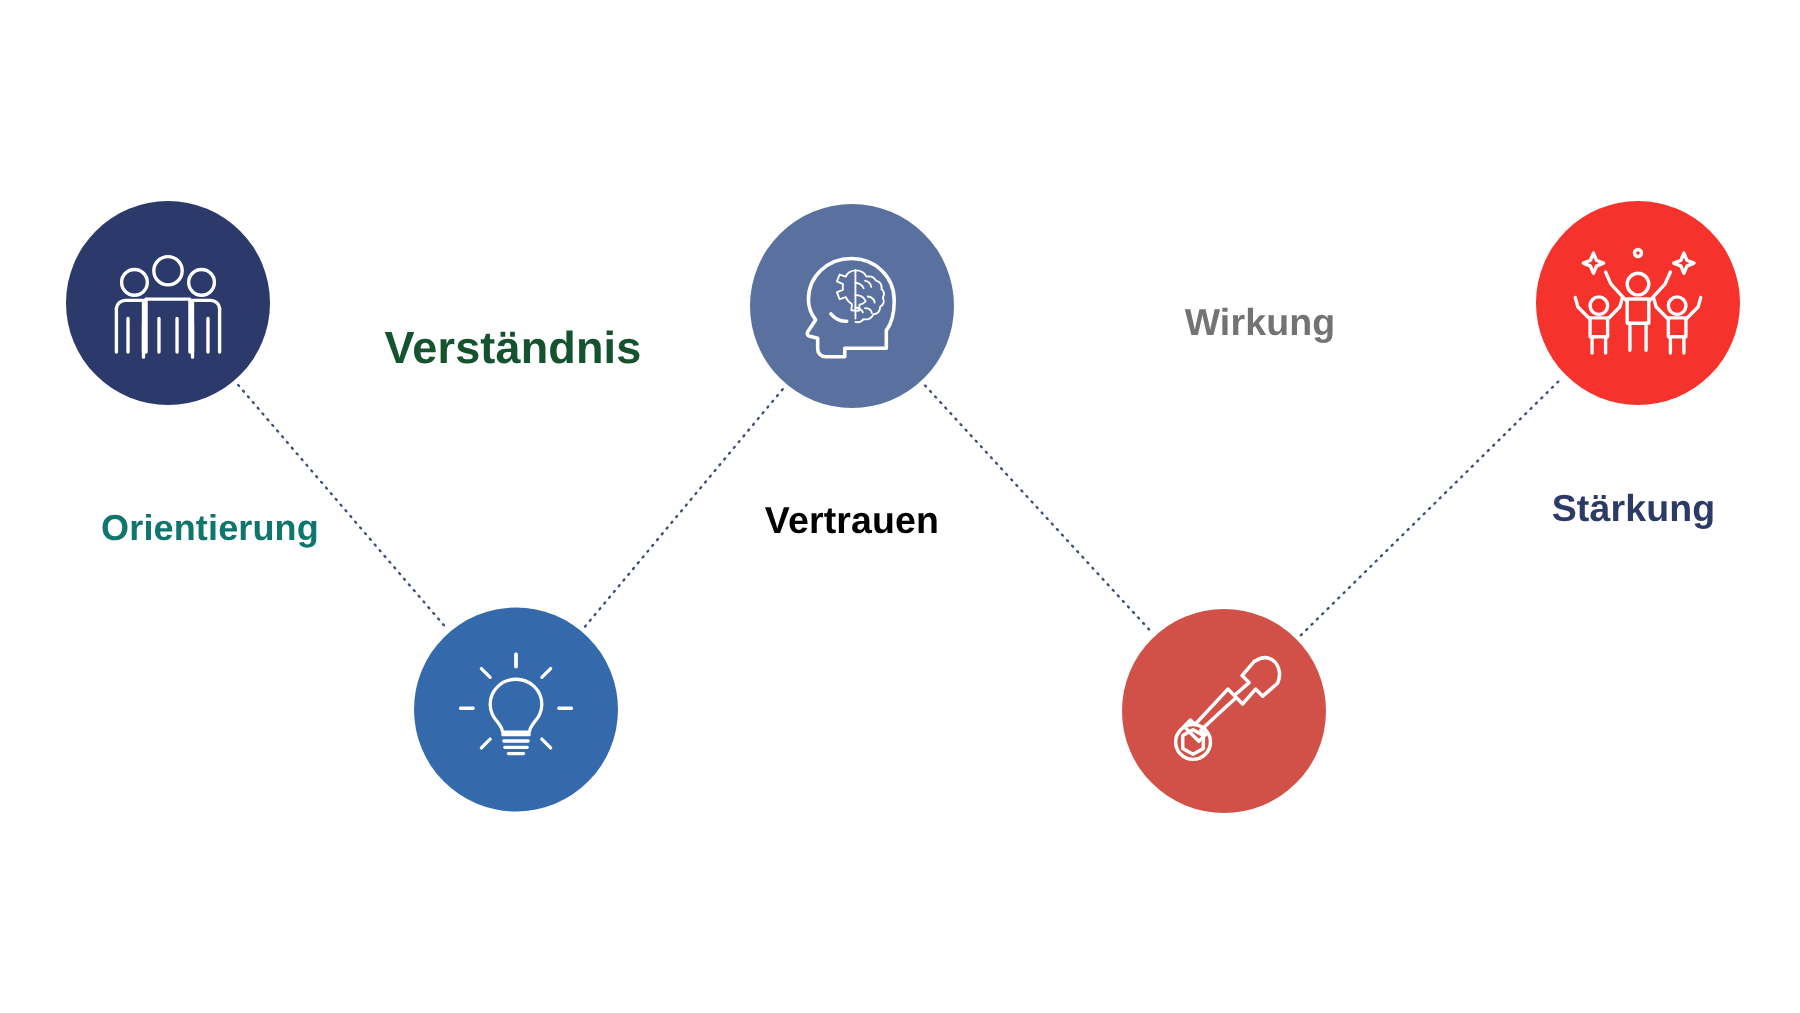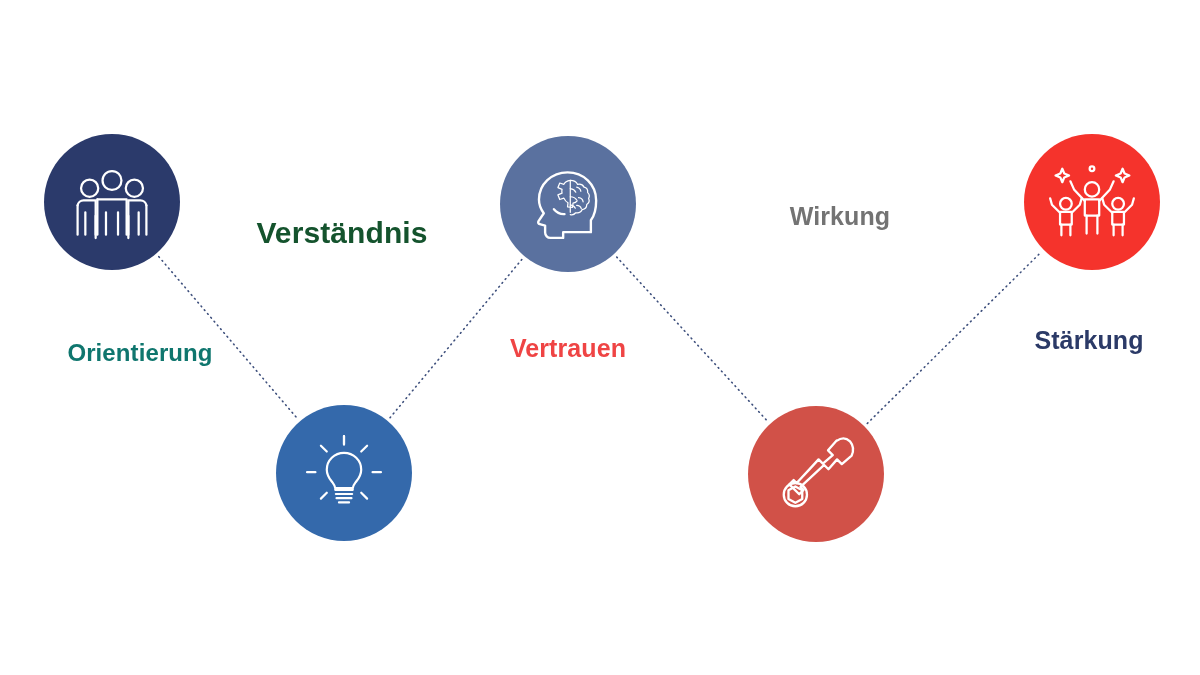--- a/index.html
+++ b/index.html
@@ -98,21 +98,21 @@
       <path d="M34 56 q5 6 12 5.5"></path>
       <g transform="translate(37,22) scale(0.52)">
         <path d="M30 2 q12 0 16 9 q10 -2 14 6 q9 2 8 12 q6 5 2 13 q4 8 -4 13 q0 10 -10 11 q-4 9 -14 7 q-5 6 -12 4"></path>
         <path d="M30 2 v70"></path>
         <path d="M30 20 q9 1 12 8 M30 38 q10 0 14 7 M30 56 q8 1 11 7"></path>
         <path d="M44 17 q8 2 9 9 M48 40 q9 1 10 9 M44 57 q8 0 10 7"></path>
         <path d="M30 2 q-11 1 -14 9 l-9 -3 l-4 10 l9 4 q-1 4 0 8 l-9 4 l4 10 l9 -3 q3 7 9 10 l-1 9 l11 1 l1 -9 q6 -1 9 -5"></path>
       </g>
     </svg>
   </div>
-  <div class="node-label" style="font-size: 25px; color: #ef4444; left: 568px; top: 348px; transform: translate(-50%, -50%);">Vertrauen</div>
+  <div class="node-label" style="font-size: 25px; color: #000000; left: 568px; top: 348px; transform: translate(-50%, -50%);">Vertrauen</div>
 
   <div class="node" id="node-wirkung" style="left: 748px; top: 406px; width: 136px; height: 136px; background: rgb(209, 81, 72);">
     <svg width="86" height="86" viewBox="0 0 100 100" fill="none" stroke="#ffffff" stroke-width="2.7" stroke-linecap="round" stroke-linejoin="round">
       <path d="M74 11 l-10 11.5 l5.5 5.5 l-11.5 10 l-5 -5 l-11.5 12.5
                l-14 15 l-3.5 -3.5 l-5 5 l11.5 11.5 l5 -5 l-3.5 -3.5
                l15 -14 l12.5 -11.5 l5 5 l10 -11.5 l5.5 5.5 l11.5 -10
                q4 -9 -2 -16.5 q-7 -6.5 -15.5 -0.5 z"></path>
       <circle cx="26" cy="74" r="13.5"></circle>
       <path d="M26 64.5 l8 4.5 v10 l-8 4.5 l-8 -4.5 v-10 z"></path>
     </svg>

